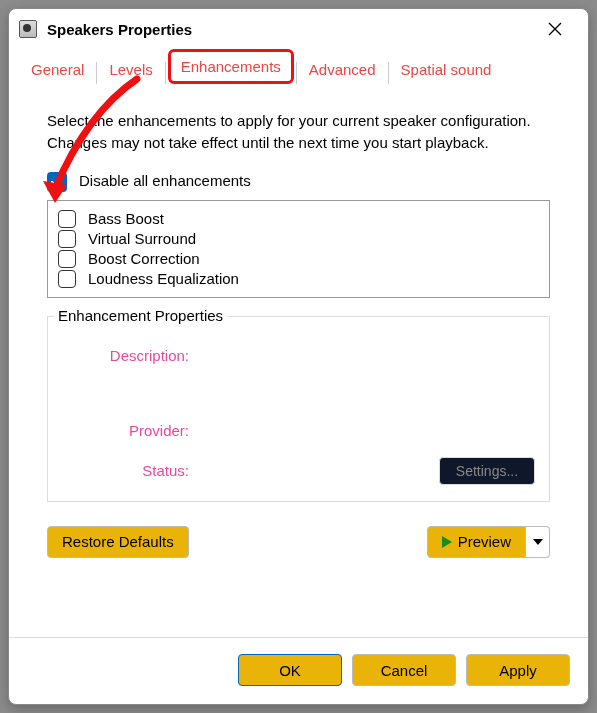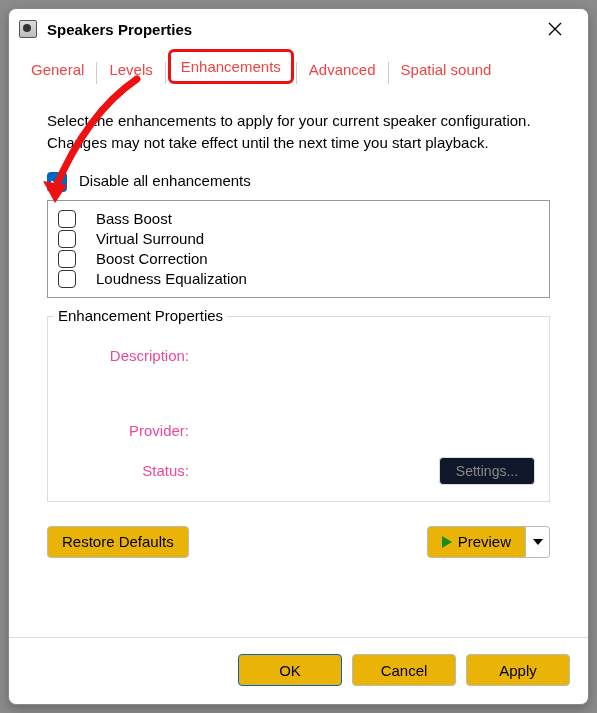--- a/index.html
+++ b/index.html
@@ -102,21 +102,21 @@
   }
   .cbx-main svg { width: 14px; height: 14px; }
   .enh-list {
     border: 1px solid #999;
     margin: 8px 14px 0 14px;
     padding: 8px 10px;
   }
   .enh-item {
     display: flex;
     align-items: center;
-    gap: 20px;
+    gap: 12px;
     padding: 1px 0;
   }
   .cbx-empty {
     width: 18px; height: 18px;
     border: 1.5px solid #333;
     border-radius: 4px;
   }
   .group {
     border: 1px solid #ddd;
     margin: 18px 14px 0 14px;

